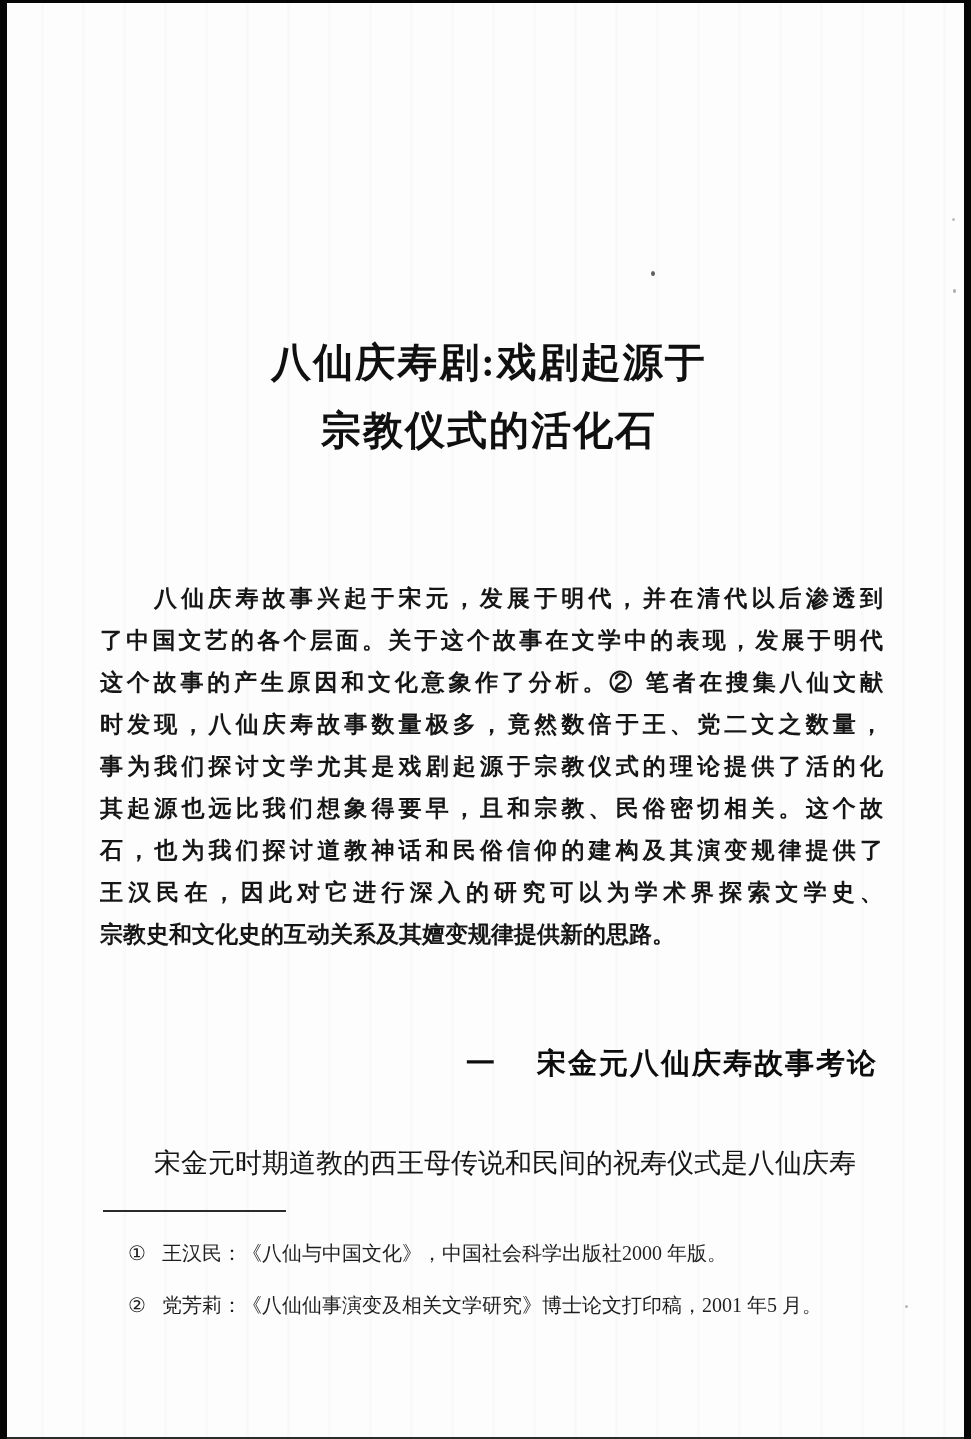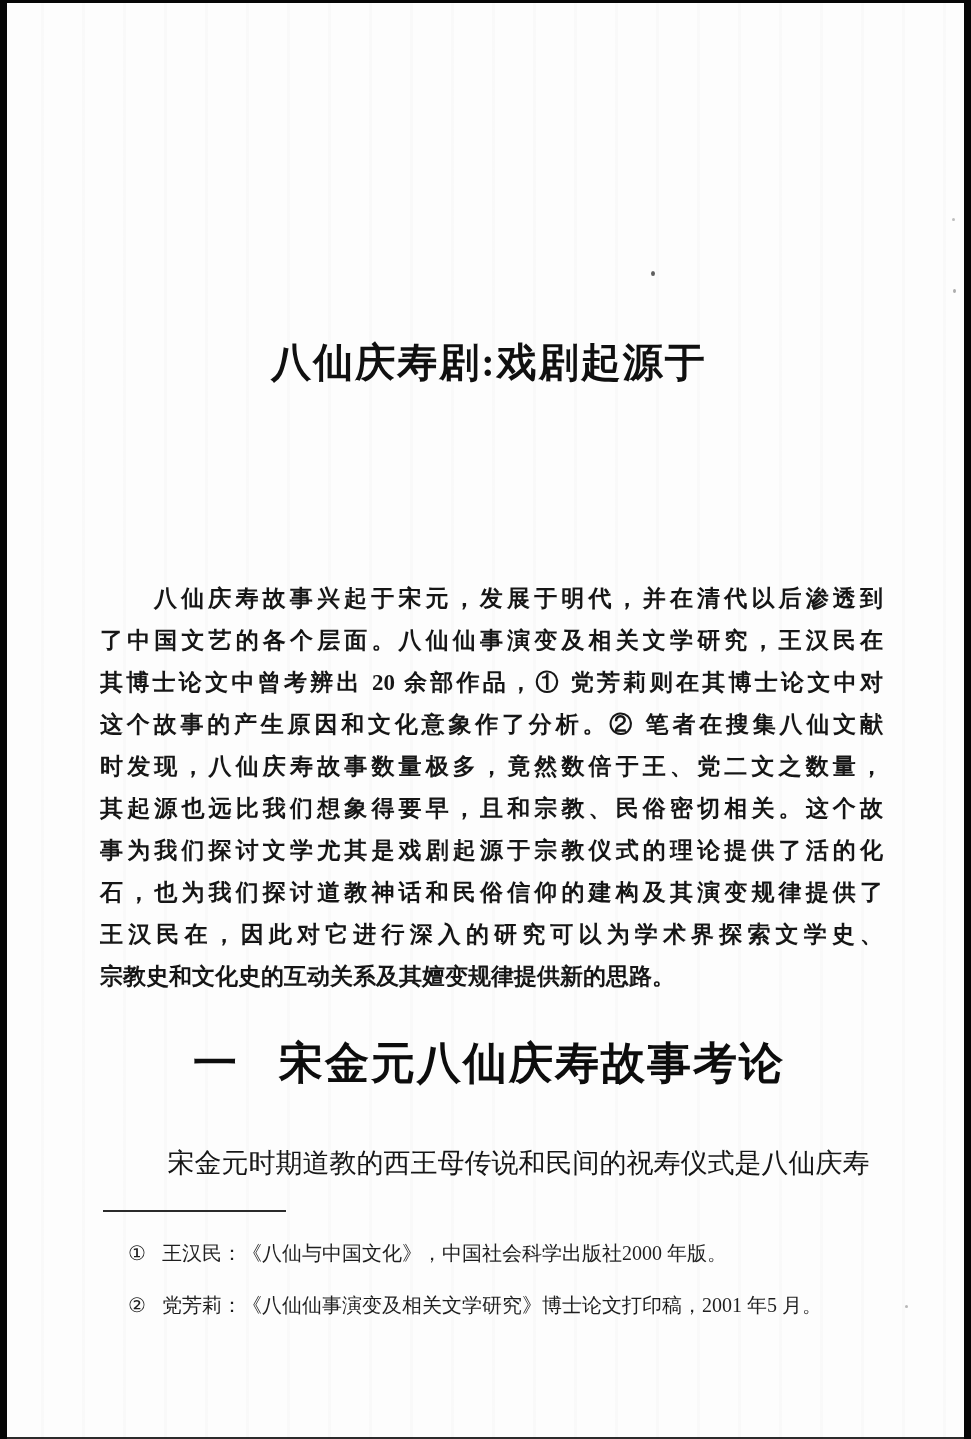--- a/index.html
+++ b/index.html
@@ -58,39 +58,38 @@
     text-align-last: justify;
     text-justify: inter-character;
     white-space: nowrap;
   }
   .body-line.indent { text-indent: 54px; }
   .body-line.last { text-align-last: left; }
 
   .section-heading {
     position: absolute;
     top: 1041px; left: 100px; width: 778px;
-    text-align: center;
+    text-align: right;
     font-family: "Liberation Sans", sans-serif;
     font-weight: bold;
-    font-size: 44px;
+    font-size: 29px;
     line-height: 44px;
     letter-spacing: 2px;
     color: #0d0d0d;
   }
   .section-heading .section-number { margin-right: 40px; }
 
   .paragraph2 {
     position: absolute;
     top: 1142px; left: 100px; width: 783px;
     font-size: 27px;
     line-height: 42px;
     text-indent: 54px;
     color: #161616;
     white-space: nowrap;
-    text-align: center;
   }
 
   .footnote-rule {
     position: absolute;
     top: 1210px; left: 103px;
     width: 183px; height: 2px;
     background: #2b2b2b;
   }
 
   .footnote {
@@ -114,30 +113,30 @@
   <div class="edge edge-bottom"></div>
   <div class="edge edge-left"></div>
   <div class="edge edge-right"></div>
   <div class="speck speck-a"></div>
   <div class="speck speck-b"></div>
   <div class="speck speck-c"></div>
   <div class="speck speck-d"></div>
 
   <div class="title-block">
     <div>八仙庆寿剧:戏剧起源于</div>
+    <div>宗教仪式的活化石</div>
   </div>
 
   <div class="body-paragraph">
     <div class="body-line indent">八仙庆寿故事兴起于宋元，发展于明代，并在清代以后渗透到</div>
-    <div class="body-line">了中国文艺的各个层面。八仙仙事演变及相关文学研究，王汉民在</div>
-    <div class="body-line">其博士论文中曾考辨出 20 余部作品，① 党芳莉则在其博士论文中对</div>
+    <div class="body-line">了中国文艺的各个层面。关于这个故事在文学中的表现，发展于明代</div>
     <div class="body-line">这个故事的产生原因和文化意象作了分析。② 笔者在搜集八仙文献</div>
     <div class="body-line">时发现，八仙庆寿故事数量极多，竟然数倍于王、党二文之数量，</div>
+    <div class="body-line">事为我们探讨文学尤其是戏剧起源于宗教仪式的理论提供了活的化</div>
     <div class="body-line">其起源也远比我们想象得要早，且和宗教、民俗密切相关。这个故</div>
-    <div class="body-line">事为我们探讨文学尤其是戏剧起源于宗教仪式的理论提供了活的化</div>
     <div class="body-line">石，也为我们探讨道教神话和民俗信仰的建构及其演变规律提供了</div>
     <div class="body-line">王汉民在，因此对它进行深入的研究可以为学术界探索文学史、</div>
     <div class="body-line last">宗教史和文化史的互动关系及其嬗变规律提供新的思路。</div>
   </div>
 
   <div class="section-heading">
     <span class="section-number">一</span><span>宋金元八仙庆寿故事考论</span>
   </div>
 
   <div class="paragraph2">宋金元时期道教的西王母传说和民间的祝寿仪式是八仙庆寿</div>

